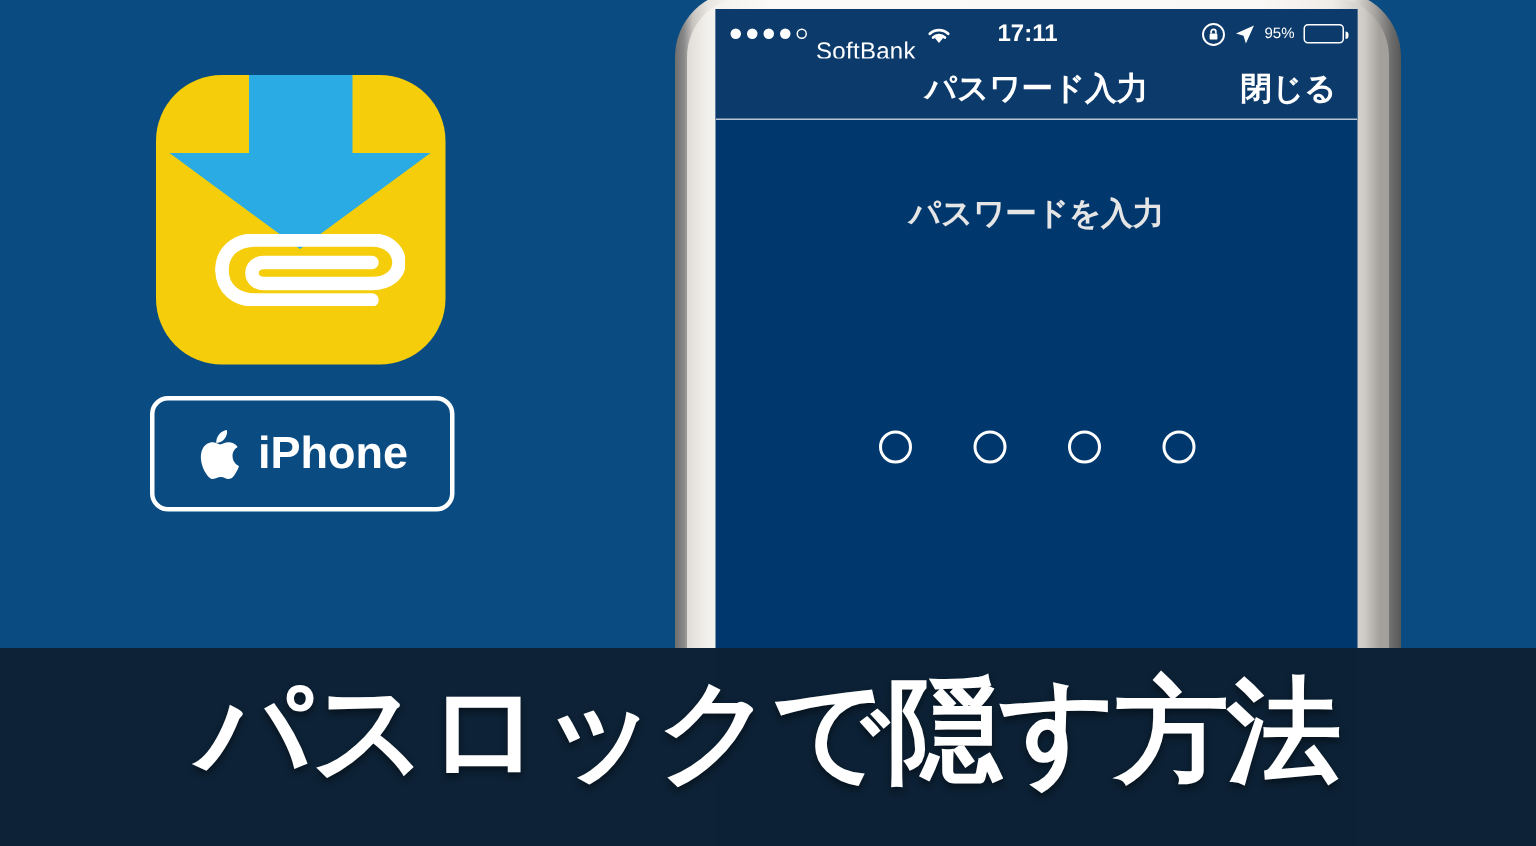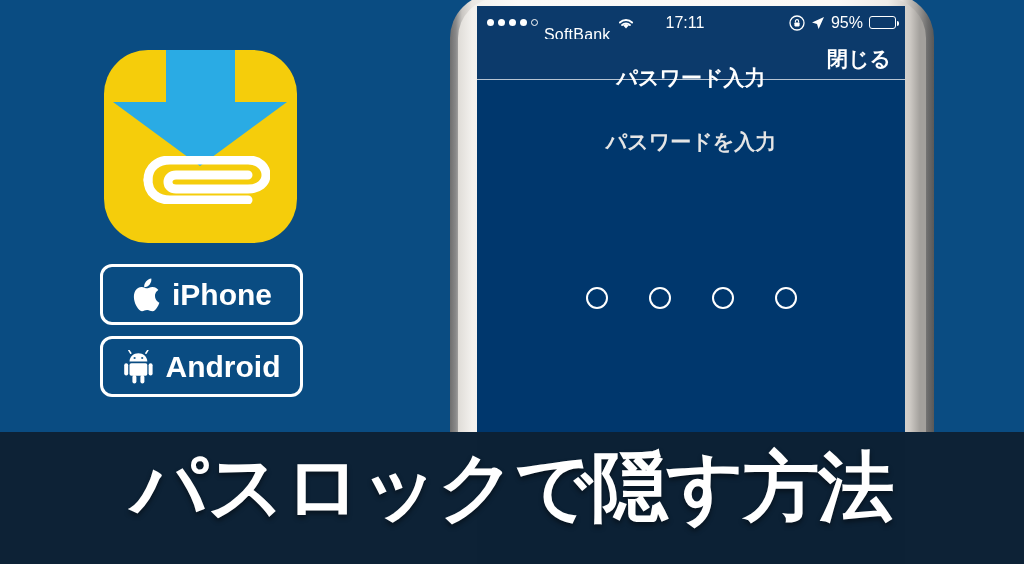--- a/index.html
+++ b/index.html
@@ -24,21 +24,21 @@
   }
   .arrow-head{
     position:absolute;left:9px;top:52px;width:0;height:0;
     border-left:87px solid transparent;border-right:87px solid transparent;
     border-top:64px solid #2aabe4;
   }
   .clip{
     position:absolute;left:26px;top:106px;width:140px;height:48px;
   }
   .badge{
-    position:absolute;left:100px;width:203px;height:61px;
+    position:absolute;left:100px;width:203px;height:77px;
     border:3px solid #ffffff;border-radius:12px;
     display:flex;align-items:center;justify-content:center;gap:11px;
     box-sizing:border-box;
   }
   .badge-iphone{top:264px;}
   .badge-android{top:336px;}
   .badge-label{
     color:#ffffff;font-size:30px;font-weight:bold;letter-spacing:0px;line-height:1;
     font-family:"Liberation Sans","DejaVu Sans",sans-serif;
   }
@@ -67,40 +67,40 @@
     position:absolute;left:0;top:0;width:100%;height:33px;
     background:#0c3a6b;color:#ffffff;
     display:flex;align-items:center;
     font-size:16px;
   }
   .sb-left{position:absolute;left:10px;display:flex;align-items:center;gap:6px;}
   .sb-dots{display:flex;align-items:center;gap:4px;}
   .dot{width:7px;height:7px;border-radius:50%;background:#ffffff;}
   .dot.hollow{background:transparent;border:1.4px solid #ffffff;width:5px;height:5px;}
   .carrier{font-size:16px;letter-spacing:0.2px;margin-top:24px;}
-  .sb-center{position:absolute;left:0;right:12px;text-align:center;font-size:16px;font-weight:normal;}
-  .sb-right{position:absolute;right:9px;display:flex;align-items:center;gap:6px;font-size:16px;}
+  .sb-center{position:absolute;left:0;right:12px;text-align:center;font-size:16px;font-weight:bold;}
+  .sb-right{position:absolute;right:9px;display:flex;align-items:center;gap:6px;font-size:10px;}
   .batt{
     width:27px;height:13px;border:1.5px solid #ffffff;border-radius:3px;
     position:relative;box-sizing:border-box;padding:1.5px;
   }
   .batt:after{
     content:"";position:absolute;right:-4px;top:3.5px;width:2.5px;height:5px;
     background:#ffffff;border-radius:0 2px 2px 0;
   }
   .batt-fill{height:100%;background:#ffffff;border-radius:1px;}
 
   .navbar{
     position:absolute;left:0;top:33px;width:100%;height:40px;
     background:#0c3a6b;color:#ffffff;
     border-bottom:1.5px solid #b8c4d2;
   }
   .nav-title{
     position:absolute;left:0;right:0;top:6px;text-align:center;
-    font-size:21px;font-weight:bold;margin-top:19px;
+    font-size:21px;font-weight:bold;
   }
   .nav-right{
     position:absolute;right:14px;top:6px;font-size:21px;color:#ffffff;font-weight:bold;
   }
 
   .prompt{
     position:absolute;left:0;right:0;top:122px;text-align:center;
     color:#e5e5e5;font-size:21px;font-weight:bold;
   }
   .dots-row{
@@ -163,35 +163,20 @@
     </div>
 
     <div class="badge badge-iphone">
       <svg class="badge-ico" width="30" height="34" viewBox="0 0 30 34">
         <path d="M20.3 0.6c-1.9.2-4.1 1.4-5.3 3-1.1 1.4-2.1 3.6-1.8 5.7 2.1.1 4.3-1.2 5.5-2.8 1.2-1.6 2-3.7 1.6-5.9z" fill="#ffffff"></path>
         <path d="M28.2 24.6c-.1-.1-4.1-1.7-4.2-6.6 0-4 3.2-5.9 3.4-6-1.8-2.7-4.7-3-5.7-3.1-2.4-.2-4.7 1.4-5.9 1.4-1.2 0-3.1-1.4-5.1-1.4-2.6 0-5 1.5-6.4 3.9C1.5 17.5 3.3 25 6 29.1c1.3 2 2.9 4.3 5 4.2 2-.1 2.8-1.3 5.2-1.3 2.4 0 3.1 1.3 5.2 1.3 2.2 0 3.5-2 4.8-4 1.5-2.3 2.1-4.5 2.1-4.6z" fill="#ffffff"></path>
       </svg>
       <span class="badge-label">iPhone</span>
     </div>
 
-    <div class="badge badge-android">
-      <svg class="badge-ico" width="32" height="34" viewBox="0 0 32 34">
-        <path d="M7.8 3.2 L5.9 0.4" stroke="#ffffff" stroke-width="1.6" stroke-linecap="round"></path>
-        <path d="M22.9 3.2 L24.8 0.4" stroke="#ffffff" stroke-width="1.6" stroke-linecap="round"></path>
-        <path d="M6.5 11.5 C6.5 6.6 10.7 3.2 15.4 3.2 C20.1 3.2 24.3 6.6 24.3 11.5 Z" fill="#ffffff"></path>
-        <circle cx="11.6" cy="8" r="1.1" fill="#1a5c8e"></circle>
-        <circle cx="19.2" cy="8" r="1.1" fill="#1a5c8e"></circle>
-        <rect x="6.5" y="13.2" width="17.8" height="12.6" rx="1.8" fill="#ffffff"></rect>
-        <rect x="1.2" y="13.2" width="4" height="12.2" rx="2" fill="#ffffff"></rect>
-        <rect x="25.6" y="13.2" width="4" height="12.2" rx="2" fill="#ffffff"></rect>
-        <rect x="9.4" y="25" width="4" height="8.6" rx="2" fill="#ffffff"></rect>
-        <rect x="17.4" y="25" width="4" height="8.6" rx="2" fill="#ffffff"></rect>
-      </svg>
-      <span class="badge-label">Android</span>
-    </div>
   </div>
 
   <div class="phone">
     <div class="phone-edge"></div>
     <div class="phone-body"></div>
 
     <div class="screen">
 
       <div class="statusbar">
         <div class="sb-left">

